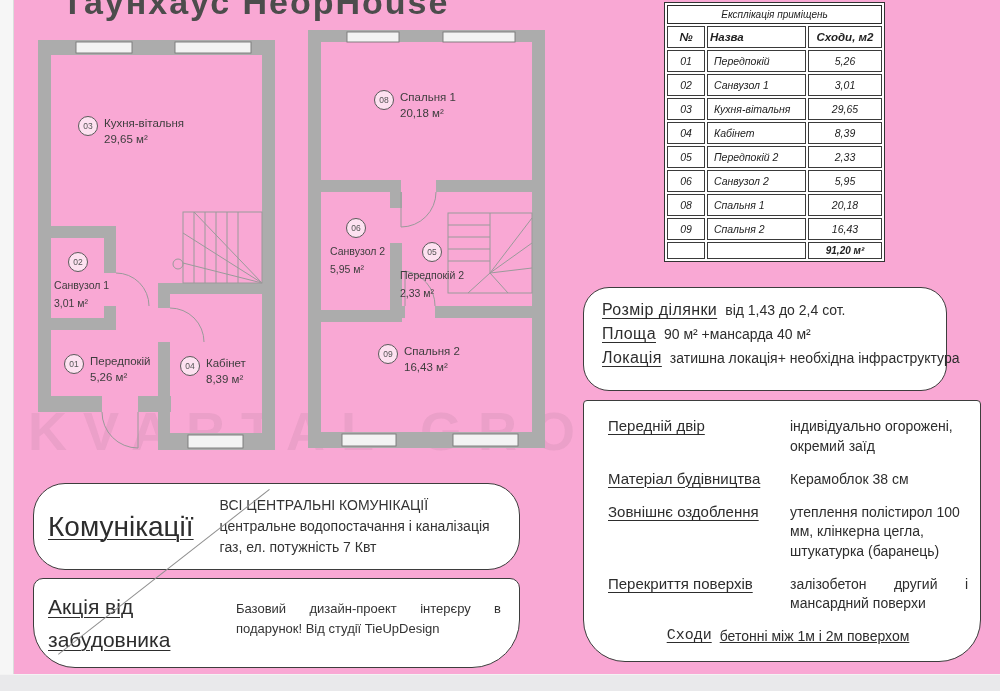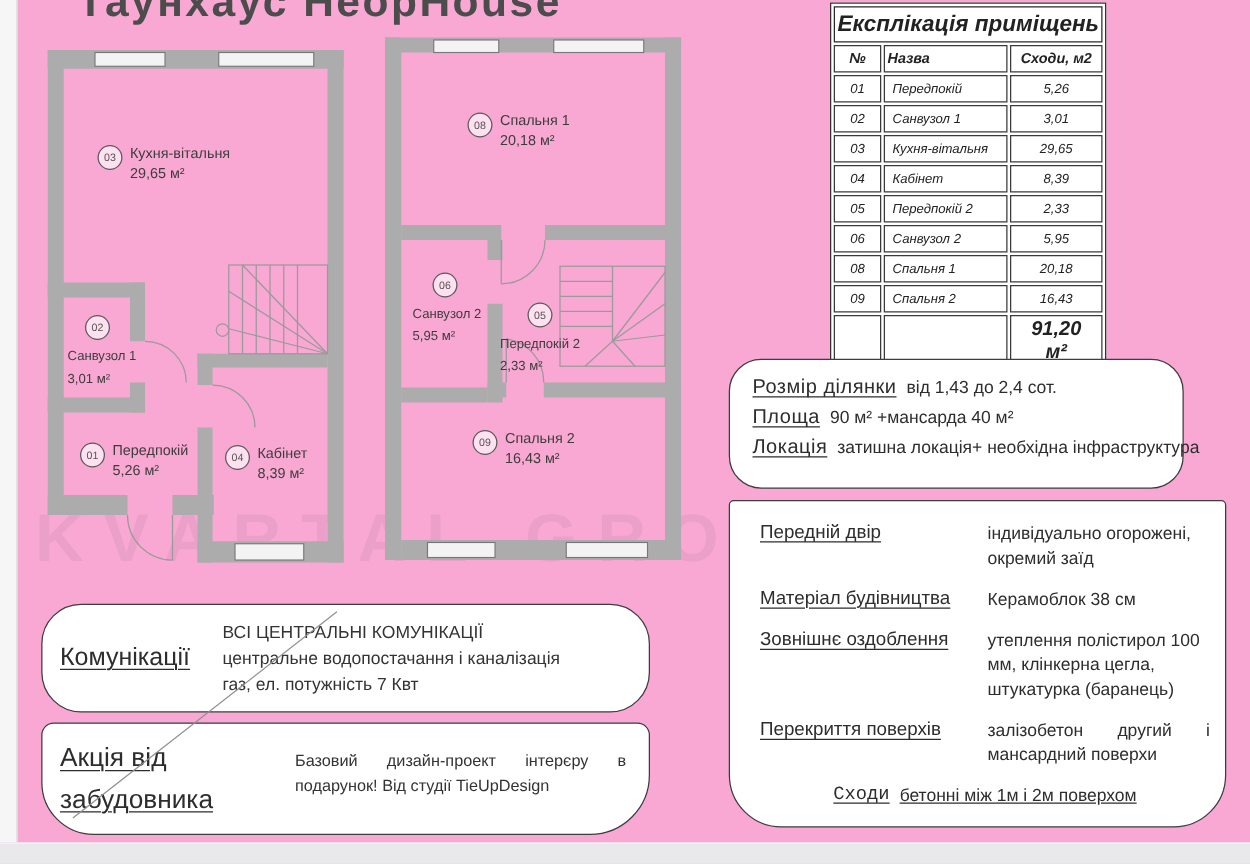--- a/index.html
+++ b/index.html
@@ -17,46 +17,46 @@
   .room-label{position:absolute;display:flex;gap:6px;align-items:flex-start;color:#3d3d3d;}
   .room-label.stacked{display:block;}
   .room-circle{width:20px;height:20px;border:1.2px solid #5a5a5a;border-radius:50%;display:flex;align-items:center;justify-content:center;font-size:8.5px;color:#555;flex-shrink:0;background:rgba(255,255,255,.65);box-sizing:border-box;}
   .room-text{font-size:11.5px;line-height:1.35;}
   .stacked .room-circle{margin-bottom:3px;}
   .stacked .room-text{font-size:10.5px;}
   .stacked.centered .room-circle{margin-left:22px;}
 
   
   .expl-table{position:absolute;left:664px;top:2px;width:221px;border-collapse:separate;border-spacing:2px;background:#fff;font-style:italic;color:#222;border:1.2px solid #333;}
-  .expl-table .title-cell{border:1.1px solid #2a2a2a;text-align:center;font-weight:bold;font-size:18px;padding:3px 0;}
+  .expl-table .title-cell{border:1.1px solid #2a2a2a;text-align:center;font-weight:normal;font-size:10px;padding:3px 0;}
   .expl-table th{border:1px solid #3a3a3a;font-size:11.5px;padding:4px 2px;font-weight:bold;}
   .expl-table td{border:1px solid #3a3a3a;font-size:10.5px;padding:4px 6px;}
   .expl-table .c-num{width:24px;text-align:center;}
   .expl-table .c-name{text-align:left;}
   .expl-table .c-area{width:60px;text-align:center;}
-  .expl-table .total-row td{font-weight:bold;padding:2px 6px;font-size:16px;}
+  .expl-table .total-row td{font-weight:bold;padding:2px 6px;font-size:10px;}
 
   
   .box{position:absolute;border:1.4px solid #3d3d3d;background:#fff;color:#2d2d2d;box-sizing:border-box;}
   .u{text-decoration:underline;text-underline-offset:3px;text-decoration-thickness:1.2px;}
 
   #plot-box{left:583px;top:287px;width:364px;height:104px;border-radius:26px;padding:13px 18px;}
   .plot-line{margin-bottom:6px;font-size:14px;white-space:nowrap;}
   .plot-label{font-size:16px;letter-spacing:.4px;margin-right:8px;font-weight:500;}
 
   #build-box{left:583px;top:400px;width:398px;height:262px;border-radius:4px 4px 42px 42px;padding:16px 12px 14px 24px;display:flex;flex-direction:column;justify-content:space-between;}
   .b-row{display:flex;gap:10px;font-size:14px;align-items:flex-start;}
   .b-label{width:172px;flex-shrink:0;font-size:15px;font-weight:500;}
   .b-value{flex:1;line-height:1.4;}
   .b-row.justified .b-value{text-align:justify;}
   .b-row.centered{justify-content:center;gap:8px;}
   .b-row.centered .b-label{width:auto;font-family:Liberation Mono, monospace;}
 
   #comm-box{left:33px;top:483px;width:487px;height:87px;border-radius:32px;display:flex;align-items:center;gap:26px;padding:10px 18px 10px 14px;}
-  .comm-label{font-size:20px;font-weight:500;flex-shrink:0;}
+  .comm-label{font-size:28px;font-weight:500;flex-shrink:0;}
   .comm-lines{font-size:14px;line-height:1.5;color:#333;}
 
   #promo-box{left:33px;top:578px;width:487px;height:90px;border-radius:10px 10px 48px 42px;display:flex;gap:30px;padding:12px 18px 10px 14px;}
   .promo-label{font-size:21px;line-height:1.55;width:158px;flex-shrink:0;font-weight:500;}
   .promo-value{font-size:13px;text-align:justify;margin-top:8px;line-height:1.5;color:#333;}
 </style>
 </head>
 <body>
 
 <div class="page">

